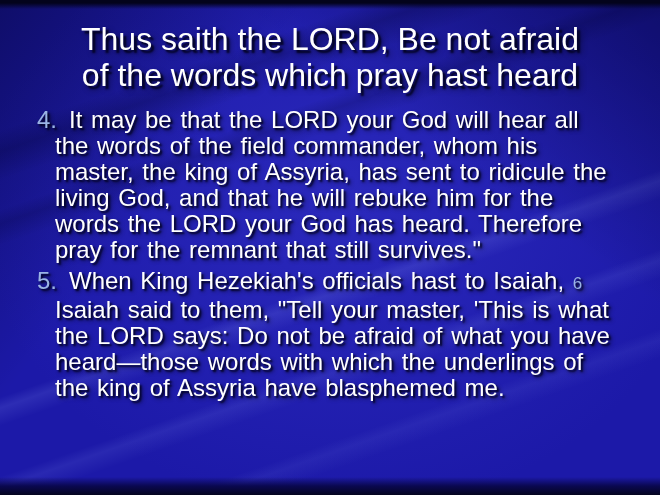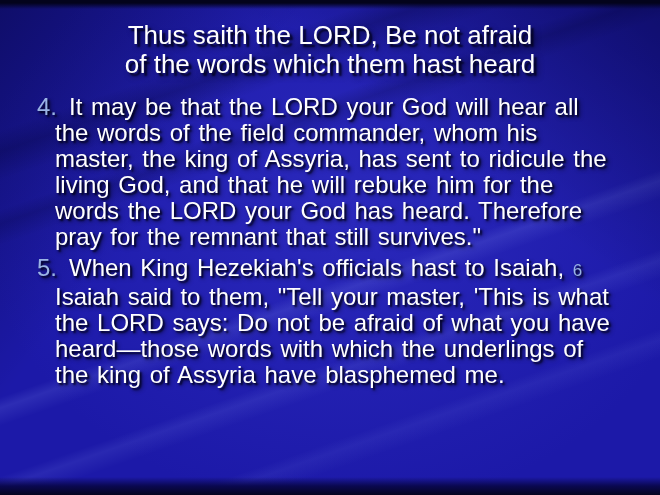--- a/index.html
+++ b/index.html
@@ -27,21 +27,21 @@
       linear-gradient(161deg, rgba(0,0,0,0) 66%, rgba(150,165,255,0.11) 67.5%, rgba(0,0,0,0) 70%),
       linear-gradient(161deg, rgba(0,0,0,0) 77%, rgba(150,165,255,0.08) 78.5%, rgba(0,0,0,0) 81%),
       
       radial-gradient(ellipse at 52% 42%, rgba(70,70,225,0.35) 0%, rgba(70,70,225,0) 75%);
   }
 
   .title {
     padding-top: 21px;
     text-align: center;
     color: #ffffff;
-    font-size: 26px;
+    font-size: 32px;
     line-height: 1.13;
     font-weight: 400;
     text-shadow: 3px 3px 2px rgba(0, 0, 25, 0.9), 4px 4px 6px rgba(0, 0, 0, 0.45);
     white-space: nowrap;
   }
 
   .list {
     margin-top: 14px;
     padding: 0 45px 0 55px;
     color: #ffffff;
@@ -70,21 +70,21 @@
     font-size: 17px;
   }
 </style>
 </head>
 <body>
 
 <div class="slide">
 
   <div class="title">
     <div>Thus saith the LORD, Be not afraid</div>
-    <div>of the words which them hast heard</div>
+    <div>of the words which pray hast heard</div>
   </div>
 
   <div class="list">
 
     <div class="list-item">
       <span class="item-number">4.</span>
       <span>It may be that the LORD your God will hear all the words of the field commander, whom his master, the king of Assyria, has sent to ridicule the living God, and that he will rebuke him for the words the LORD your God has heard. Therefore pray for the remnant that still survives."</span>
     </div>
 
     <div class="list-item">

